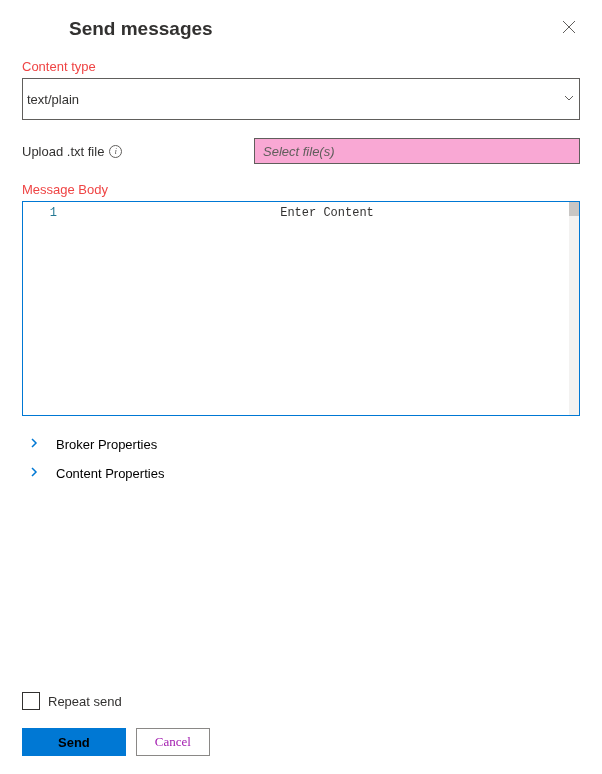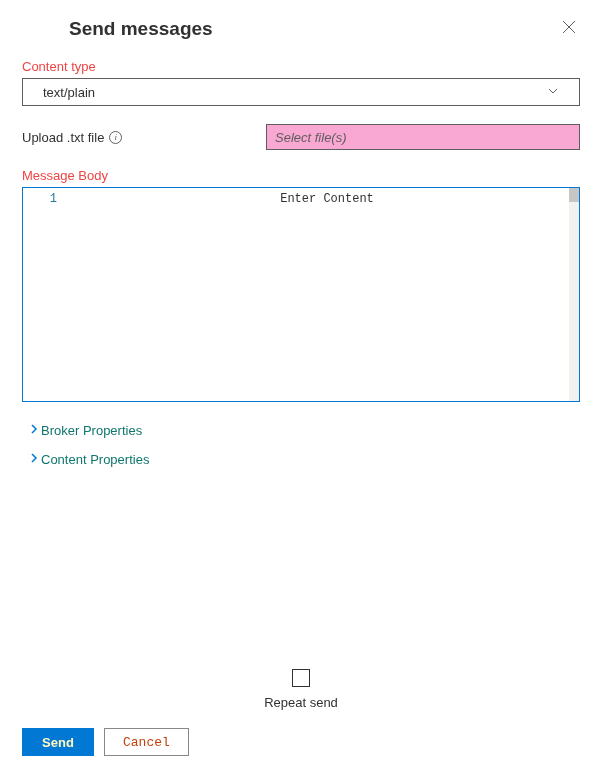--- a/index.html
+++ b/index.html
@@ -39,43 +39,42 @@
     .field-label {
       font-size: 13px;
       color: #ef4444;
       margin-bottom: 4px;
       display: flex;
       align-items: center;
       gap: 5px;
     }
     .dropdown {
       width: 100%;
-      height: 28px;
+      height: 42px;
       border: 1px solid #605e5c;
       background: #ffffff;
       display: flex;
       align-items: center;
       justify-content: space-between;
-      padding: 0 20px;
+      padding: 0 4px;
       cursor: pointer;
       margin-bottom: 18px;
     }
     .dropdown-value {
       font-size: 13px;
       color: #323130;
     }
     .chevron-down {
       width: 12px;
       height: 12px;
       color: #605e5c;
     }
     .upload-row {
       display: flex;
       align-items: center;
-      gap: 12px;
       margin-bottom: 18px;
     }
     .upload-label {
       font-size: 13px;
       color: #323130;
       display: flex;
       align-items: center;
       gap: 5px;
       width: 232px;
       flex-shrink: 0;
@@ -156,77 +155,76 @@
       position: absolute;
       right: 0;
       top: 0;
       width: 10px;
       height: 14px;
       background: #c8c6c4;
     }
     .expander {
       display: flex;
       align-items: center;
-      gap: 1px;
+      gap: 16px;
       cursor: pointer;
       padding: 7px 0 7px 6px;
       font-size: 13px;
-      color: #0f766e;
+      color: #000000;
     }
     .chevron-right {
       width: 12px;
       height: 12px;
       color: #0078d4;
       flex-shrink: 0;
     }
     .footer {
       position: absolute;
       left: 22px;
       right: 22px;
       bottom: 18px;
     }
     .checkbox-row {
       display: flex;
       align-items: center;
       gap: 8px;
       margin-bottom: 18px;
-      flex-direction: column;
     }
     .checkbox {
       width: 18px;
       height: 18px;
       border: 1px solid #323130;
       background: #ffffff;
       cursor: pointer;
     }
     .button-row {
       display: flex;
       gap: 10px;
     }
     .primary-btn {
       height: 28px;
-      padding: 0 20px;
+      padding: 0 36px;
       border: none;
       background: #0078d4;
-      color: #fef9c3;
+      color: #000000;
       font-size: 13px;
       font-weight: 600;
       cursor: pointer;
       font-family: inherit;
       min-width: 72px;
     }
     .secondary-btn {
       height: 28px;
       padding: 0 18px;
       border: 1px solid #8a8886;
       background: #ffffff;
-      color: #c2410c;
-      font-size: 13px;
-      cursor: pointer;
-      font-family: Liberation Mono, monospace;
+      color: #a21caf;
+      font-size: 13px;
+      cursor: pointer;
+      font-family: Liberation Serif, serif;
       min-width: 72px;
     }
   </style>
 </head>
 <body>
 
 <div class="header">
   <div class="title">Send messages</div>
   <div class="close-icon">
     <svg width="14" height="14" viewBox="0 0 14 14">

